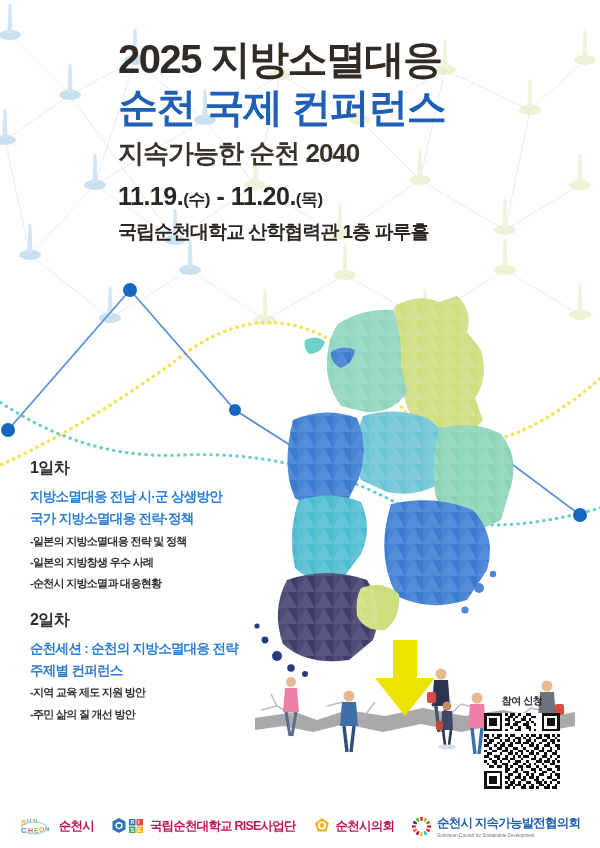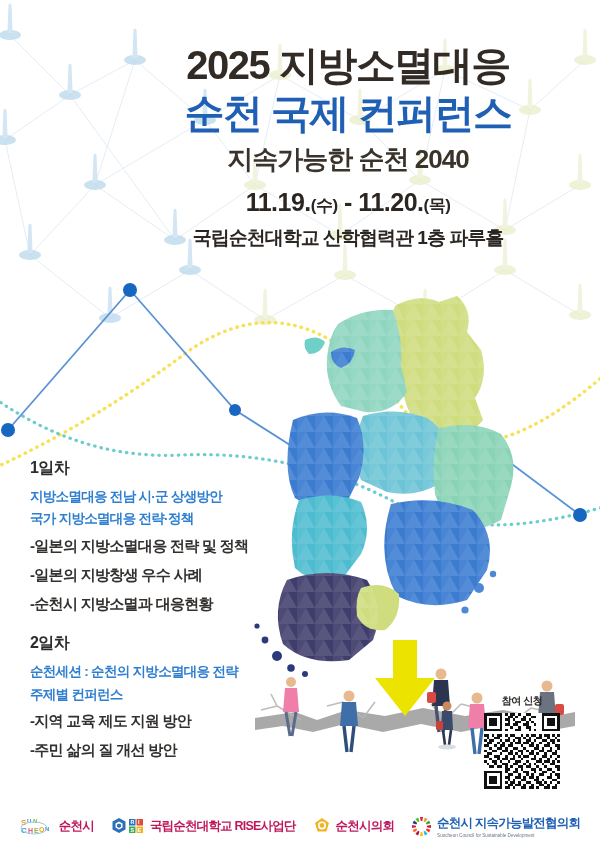--- a/index.html
+++ b/index.html
@@ -16,22 +16,22 @@
 
   
   .bg-layer{position:absolute;inset:0;pointer-events:none;}
   .bg-net{position:absolute;left:0;top:0;width:600px;height:330px;opacity:.95;}
   .graph-lines{position:absolute;left:0;top:255px;width:600px;height:330px;}
   .map-wrap{position:absolute;left:243px;top:288px;width:310px;height:400px;}
   .illus{position:absolute;left:255px;top:640px;width:320px;height:125px;}
 
   
   .headline{
-    position:absolute;right:22px;top:44px;
-    width:460px;text-align:center;
+    position:absolute;right:22px;top:38px;
+    width:460px;text-align:left;
   }
   .t-line1{
     font-size:40px;font-weight:700;letter-spacing:-1.5px;
     color:#322b25;line-height:1.08;white-space:nowrap;
   }
   .t-line2{
     font-size:40px;font-weight:700;letter-spacing:-1.5px;
     color:#1f5fb4;line-height:1.12;margin-top:4px;white-space:nowrap;
   }
   .t-line3{
@@ -53,21 +53,21 @@
   .day-block{margin-bottom:15px;}
   .day-title{
     font-size:16px;font-weight:700;color:#2c2c2c;
     letter-spacing:-.6px;margin-bottom:7px;
   }
   .day-sub{
     font-size:13.5px;font-weight:700;color:#2f7fd0;
     letter-spacing:-.7px;line-height:1.65;
   }
   .day-item{
-    font-size:15px;font-weight:700;color:#33302e;
+    font-size:11px;font-weight:700;color:#33302e;
     letter-spacing:-.7px;line-height:1.95;
   }
 
   
   .qr-area{position:absolute;right:18px;top:694px;width:120px;text-align:center;}
   .qr-label{
     font-size:10px;font-weight:700;color:#2b2622;
     letter-spacing:-.5px;margin-bottom:5px;
   }
   .qr-code{width:76px;height:76px;margin:0 auto;display:block;}

